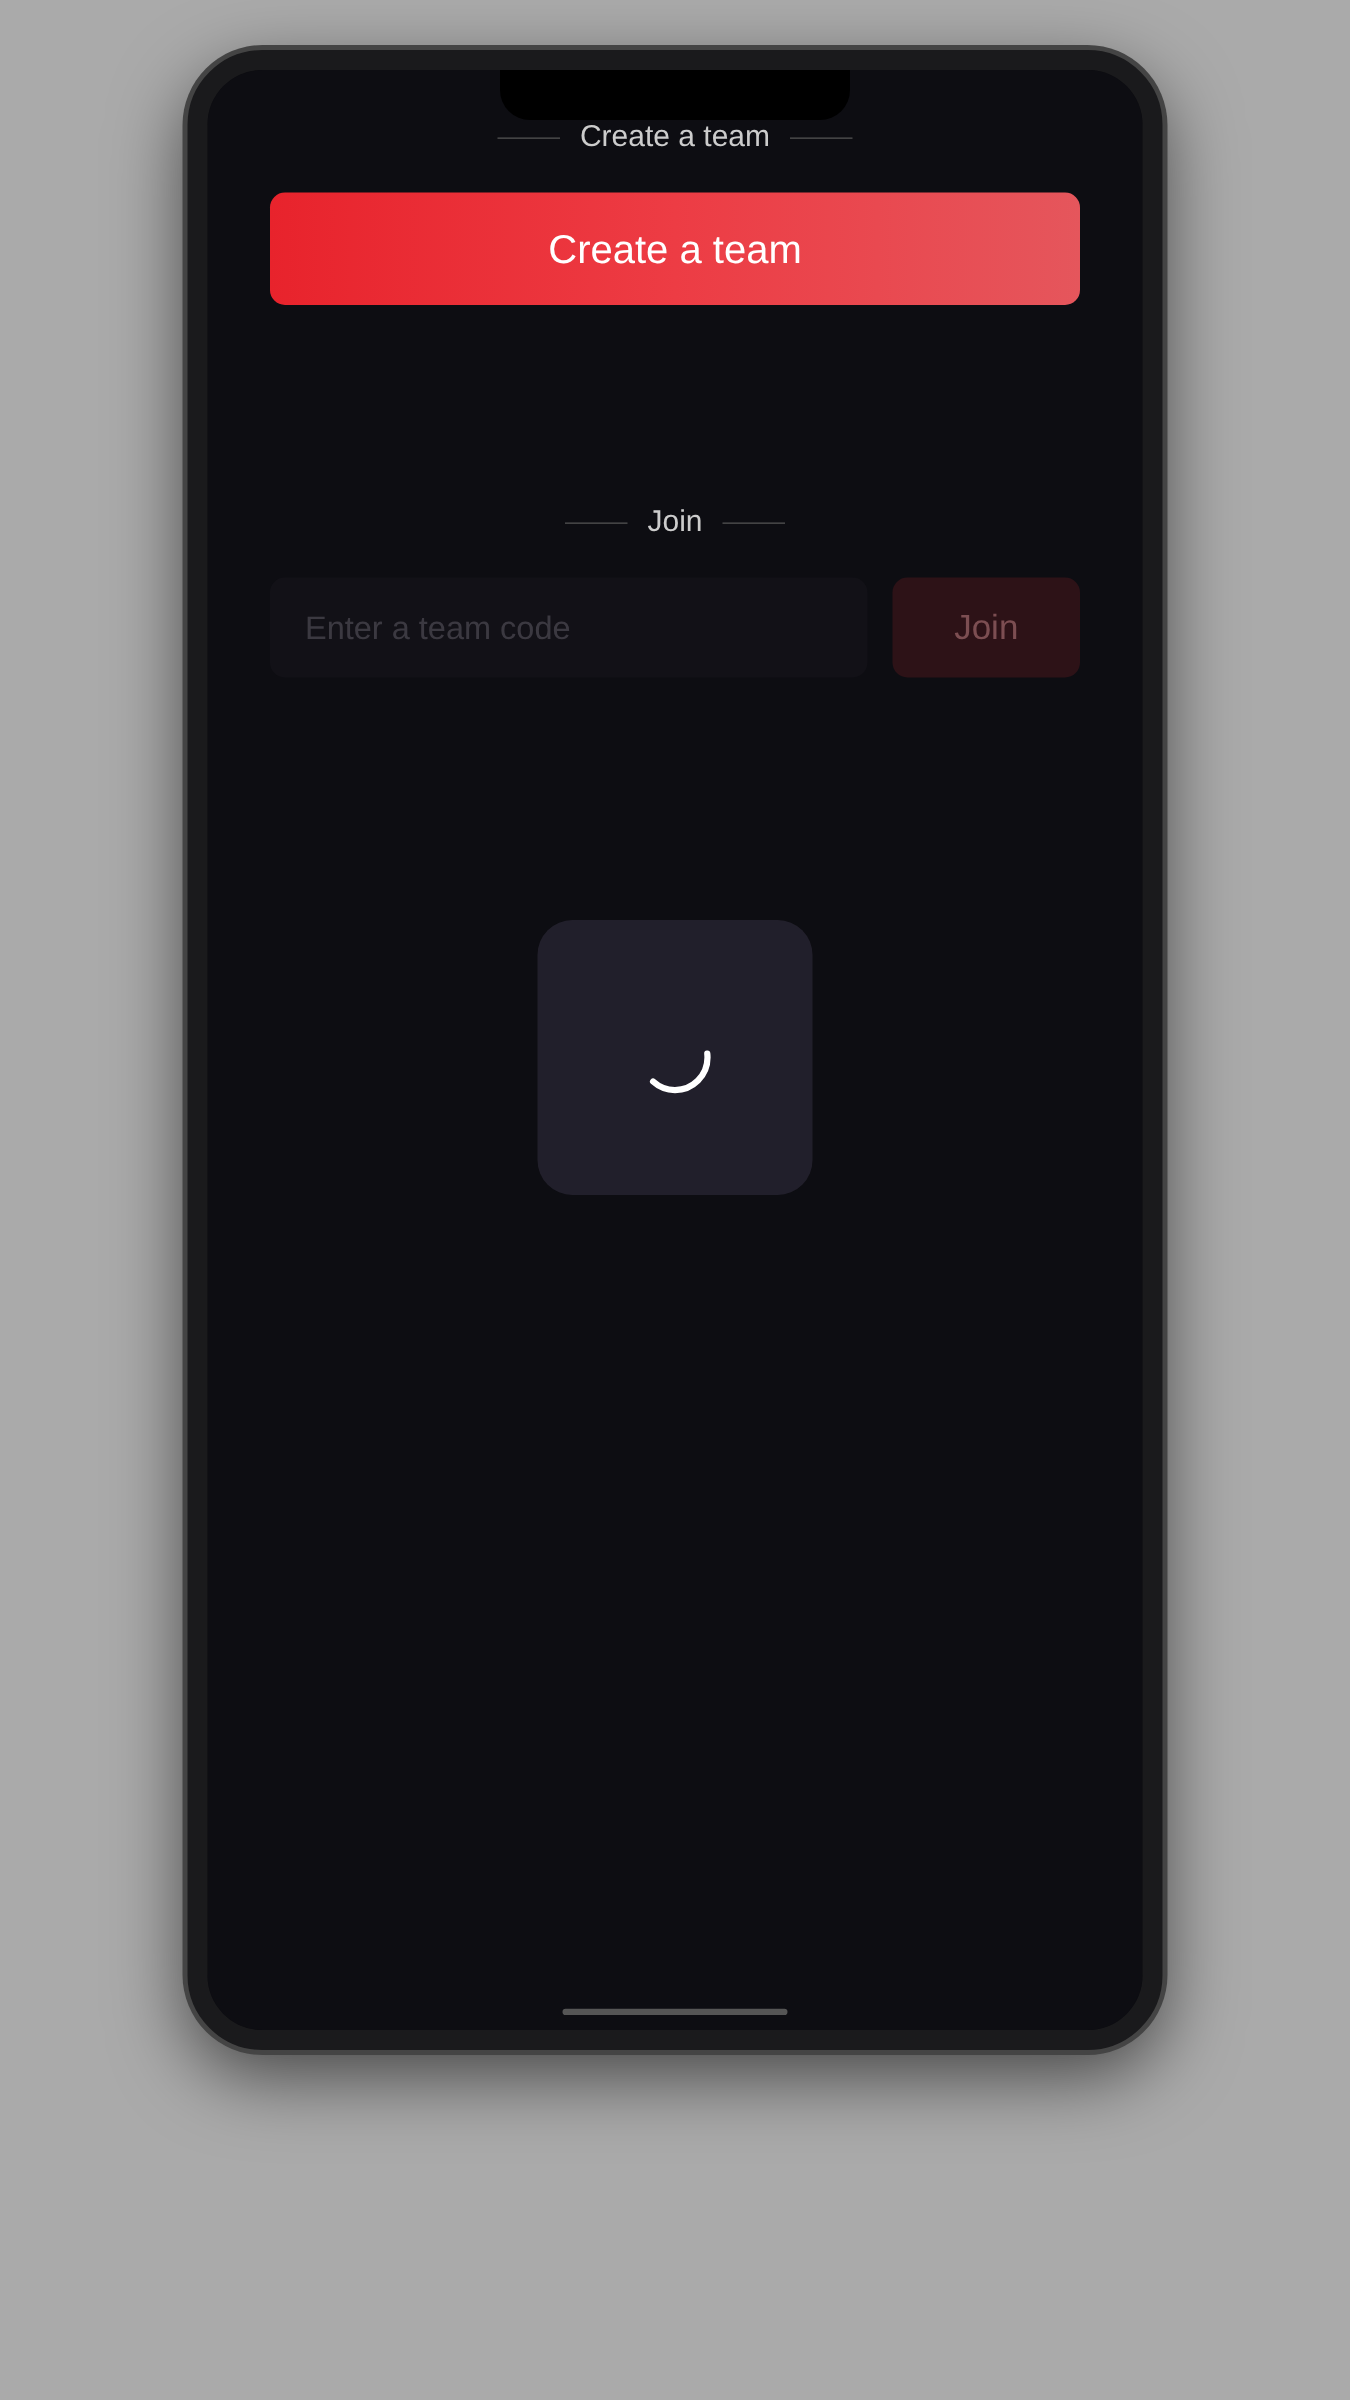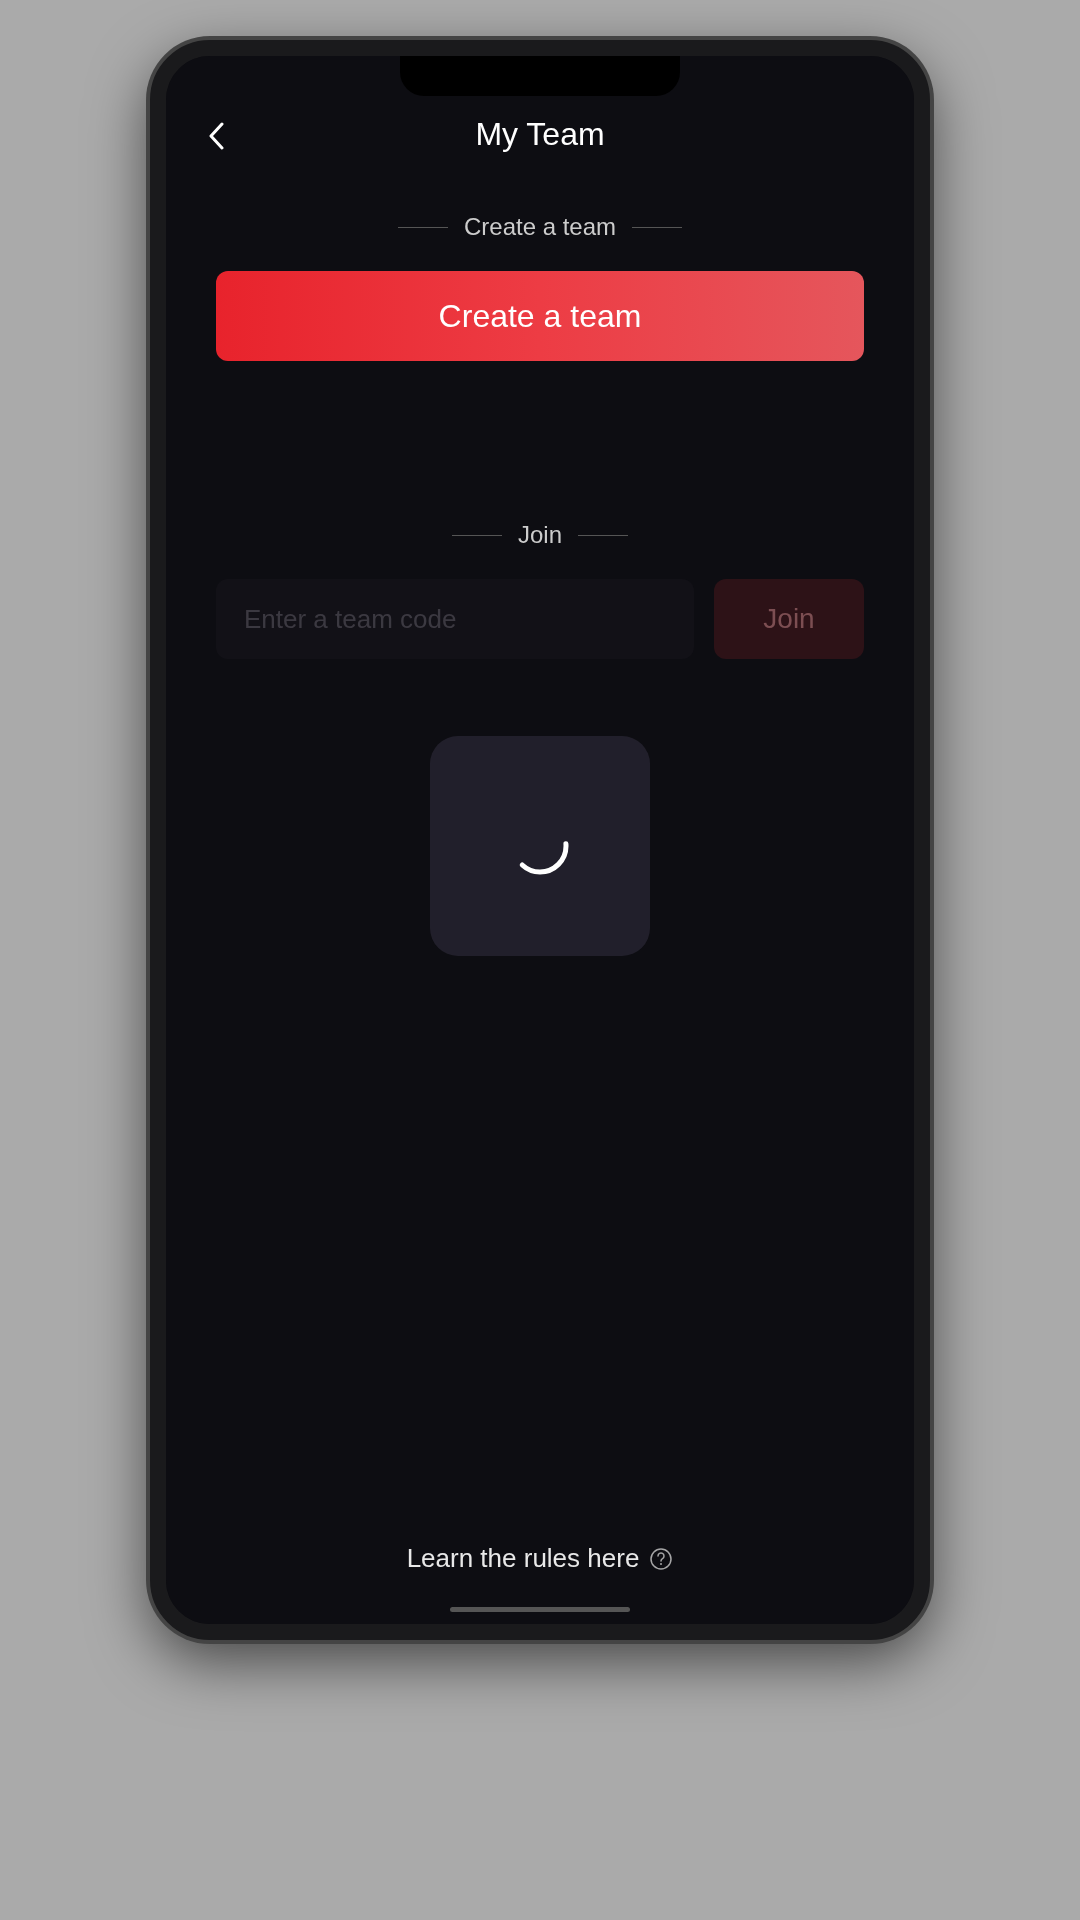--- a/index.html
+++ b/index.html
@@ -195,28 +195,20 @@
       border-radius: 3px;
     }
   </style>
 </head>
 <body>
 
 <div class="phone-frame">
   <div class="notch"></div>
   <div class="screen">
 
-    <div class="header">
-      <div class="back-button">
-        <svg class="back-chevron" viewBox="0 0 16 28" fill="none">
-          <path d="M14 2 L3 14 L14 26" stroke="#fff" stroke-width="3" stroke-linecap="round" stroke-linejoin="round"></path>
-        </svg>
-      </div>
-      <h1 class="page-title">My Team</h1>
-    </div>
 
     <div class="section">
       <div class="divider-label divider-label-center">
         <div class="divider-line"></div>
         <span class="divider-text">Create a team</span>
         <div class="divider-line"></div>
       </div>
       <button class="create-button">Create a team</button>
     </div>
 
@@ -231,24 +223,16 @@
         <button class="join-button">Join</button>
       </div>
     </div>
 
     <div class="loading-overlay">
       <svg class="spinner" viewBox="0 0 64 64">
         <circle cx="32" cy="32" r="26" fill="none" stroke="#fff" stroke-width="5" stroke-linecap="round" stroke-dasharray="60 100"></circle>
       </svg>
     </div>
 
-    <div class="footer">
-      <span class="footer-text">Learn the rules here</span>
-      <svg class="help-icon" viewBox="0 0 24 24">
-        <circle cx="12" cy="12" r="10" fill="none" stroke="#ccc" stroke-width="1.5"></circle>
-        <path d="M9 9 a3 3 0 1 1 4.5 2.6 c-1 0.6-1.5 1.2-1.5 2.4" fill="none" stroke="#ccc" stroke-width="1.5" stroke-linecap="round"></path>
-        <circle cx="12" cy="17" r="1" fill="#ccc"></circle>
-      </svg>
-    </div>
 
     <div class="home-indicator"></div>
   </div>
 </div>
 
 </body></html>

